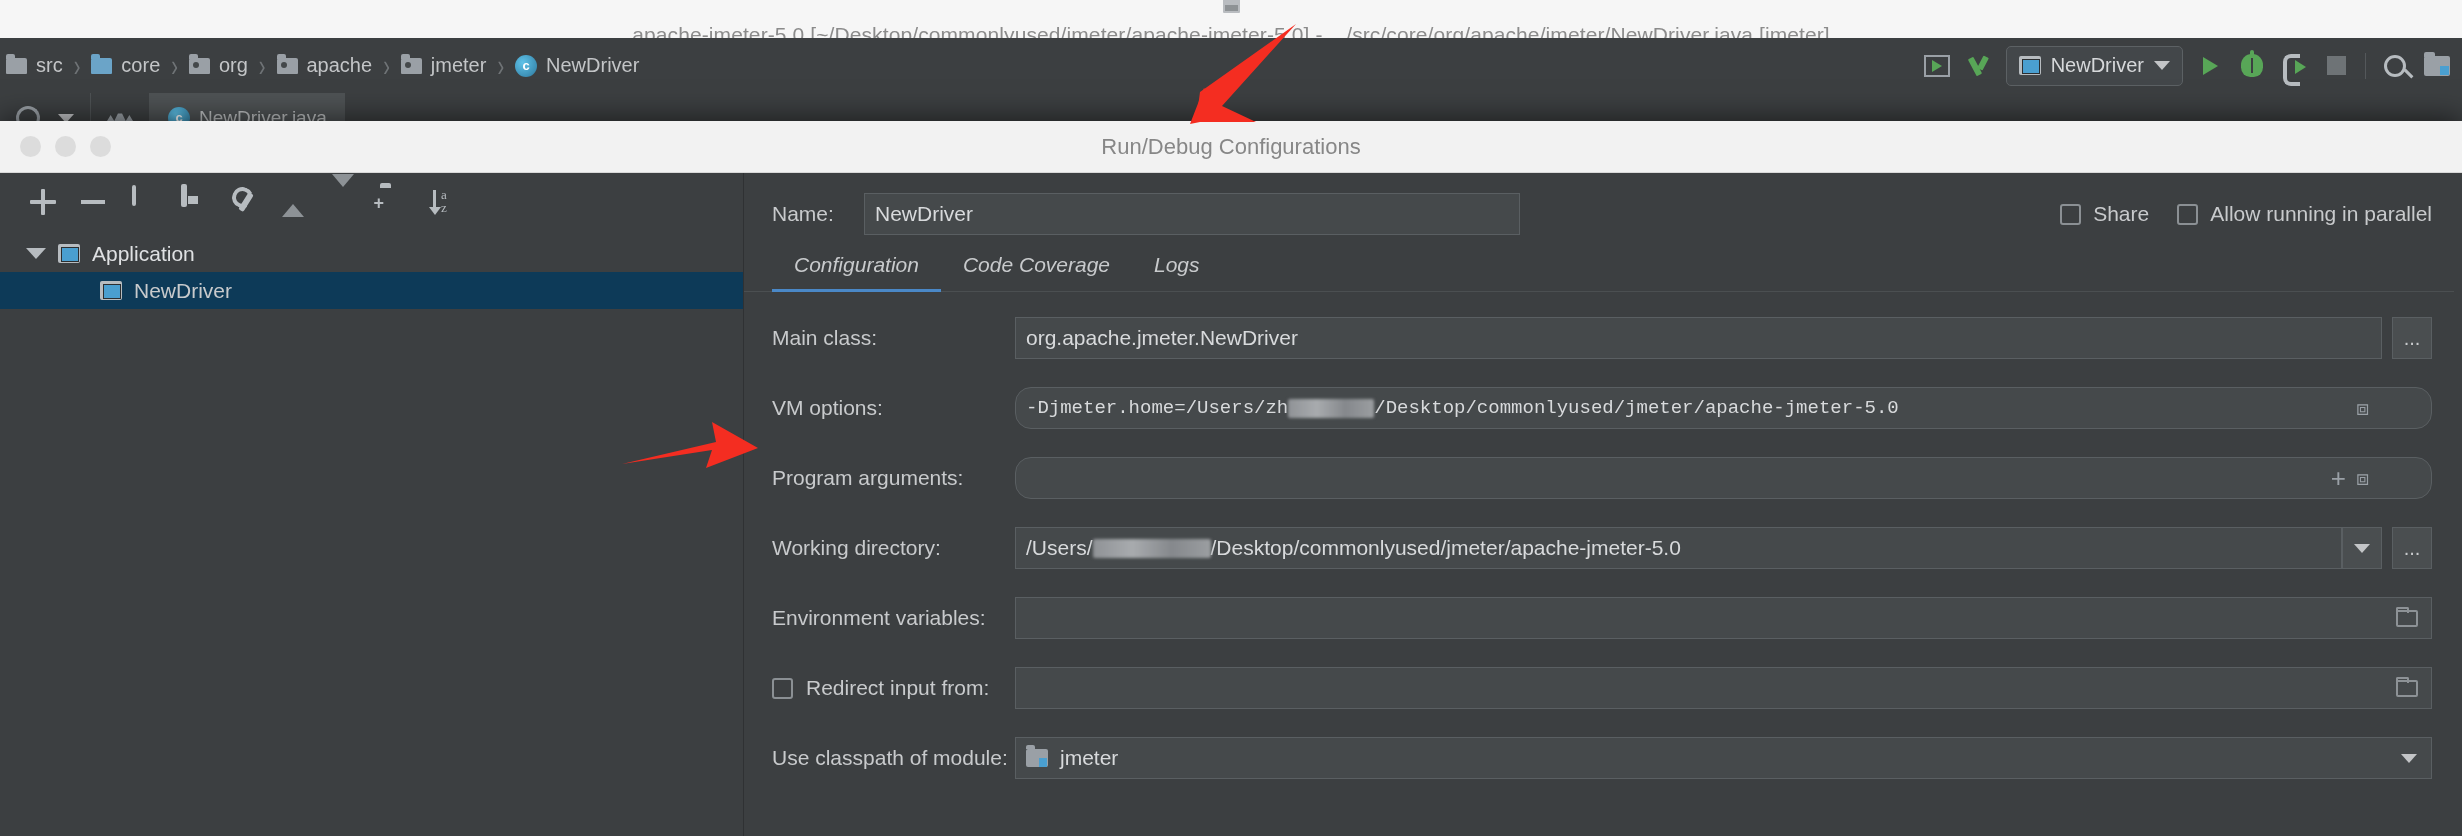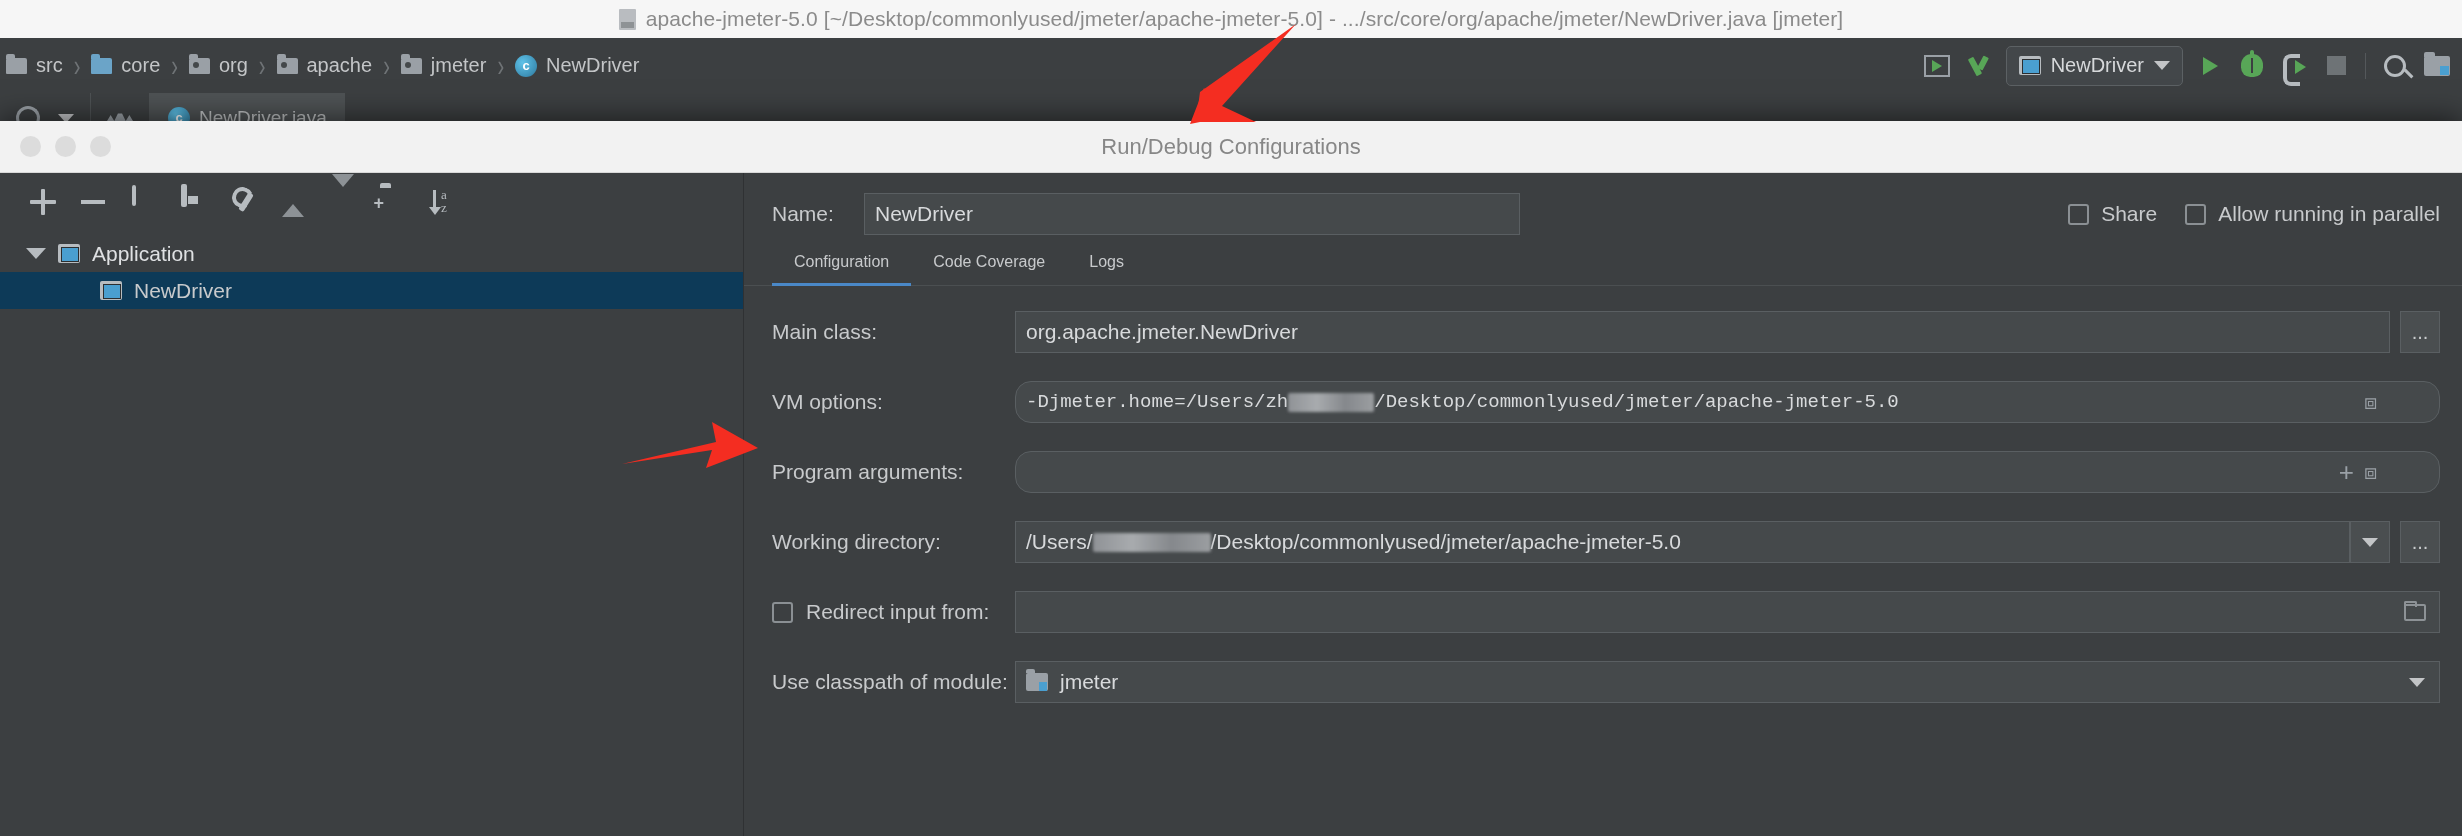--- a/index.html
+++ b/index.html
@@ -11,20 +11,21 @@
   }
 
   
   #ide-root { position: absolute; inset: 0; background: #3c3f41; }
 
   .ide-titlebar {
     position: absolute; top: 0; left: 0; width: 2462px; height: 38px;
     background: #f6f6f6;
     display: flex; align-items: center; justify-content: center;
     gap: 10px;
+    flex-direction: column;
   }
   .ide-title-text {
     font-size: 21px; color: #8b8b8b; letter-spacing: .1px;
     white-space: nowrap;
   }
   .jar-icon {
     width: 17px; height: 21px; background: #b9bcc0;
     border-radius: 1px; position: relative; flex: none;
   }
   .jar-icon::after {
@@ -281,35 +282,35 @@
     border-top: 11px solid #b7bcc0;
   }
   .tw.right {
     border-top: 10px solid transparent; border-bottom: 10px solid transparent;
     border-left: 12px solid #b7bcc0; border-right: none;
   }
   .tw.hidden { visibility: hidden; }
   .indent { width: 30px; flex: none; }
 
   
-  .right-pane { flex: 1; padding: 0 0 0 0; position: relative; }
+  .right-pane { flex: 1; padding: 0 8px 0 0; position: relative; }
   .name-row { display: flex; align-items: center; height: 66px; padding: 16px 0 0 28px; }
   .name-label { font-size: 21px; color: #c8cacc; width: 92px; }
   .txt {
     background: #45494b; border: 1px solid #5a5f62; color: #d8dadc;
     font-size: 21px; height: 42px; padding: 0 10px; font-family: "Liberation Sans", sans-serif;
   }
   .txt.mono { font-family: "Liberation Mono", monospace; font-size: 19px; border-radius: 16px; }
   .name-input { width: 656px; }
   .hdr-checks { margin-left: auto; display: flex; align-items: center; gap: 28px; padding-right: 22px; }
   .chk { display: flex; align-items: center; gap: 12px; font-size: 21px; color: #c8cacc; justify-content: flex-end; }
   .chk .box { width: 21px; height: 21px; border: 2px solid #8b9094; border-radius: 3px; background: #3c3f41; flex: none; }
 
   .tabs { display: flex; gap: 0; padding-left: 28px; margin-top: 14px; border-bottom: 1px solid #4b4f51; }
-  .tab { padding: 0 22px 14px 22px; font-size: 16px; color: #c8cacc; position: relative; }
+  .tab { padding: 0 22px 14px 22px; font-size: 21px; color: #c8cacc; position: relative; font-style: italic; }
   .tab.active::after {
     content: ""; position: absolute; left: 0; right: 0; bottom: -1px; height: 3px; background: #4a88c7;
   }
 
   .form { padding: 22px 22px 0 28px; }
   .frow { display: flex; align-items: center; height: 48px; margin-bottom: 22px; }
   .flabel { width: 243px; font-size: 21px; color: #c8cacc; flex: none; display: flex; align-items: center; gap: 13px; }
   .fctl { flex: 1; display: flex; align-items: center; position: relative; }
   .fctl .txt { flex: 1; }
   .ellipsis-btn {
@@ -561,20 +562,27 @@
                 <span class="redact" style="width:118px"></span>
                 <span>/Desktop/commonlyused/jmeter/apache-jmeter-5.0</span>
             </span>
             <span class="dd-btn">
               <span class="dd-caret"></span>
             </span>
             <span class="ellipsis-btn" style="margin-left:10px">...</span>
           </span>
         </div>
 
+        <div class="frow">
+          <span class="flabel">Environment variables:</span>
+          <span class="fctl">
+            <input class="txt" style="padding-right: 48px;" value="">
+            <span class="folder-ic-sm"></span>
+          </span>
+        </div>
 
         <div class="frow">
           <span class="flabel">
             <span class="chk-inline"></span>
             <span>Redirect input from:</span>
           </span>
           <span class="fctl">
             <input class="txt" style="padding-right: 48px;" value="">
             <span class="folder-ic-sm"></span>
           </span>

